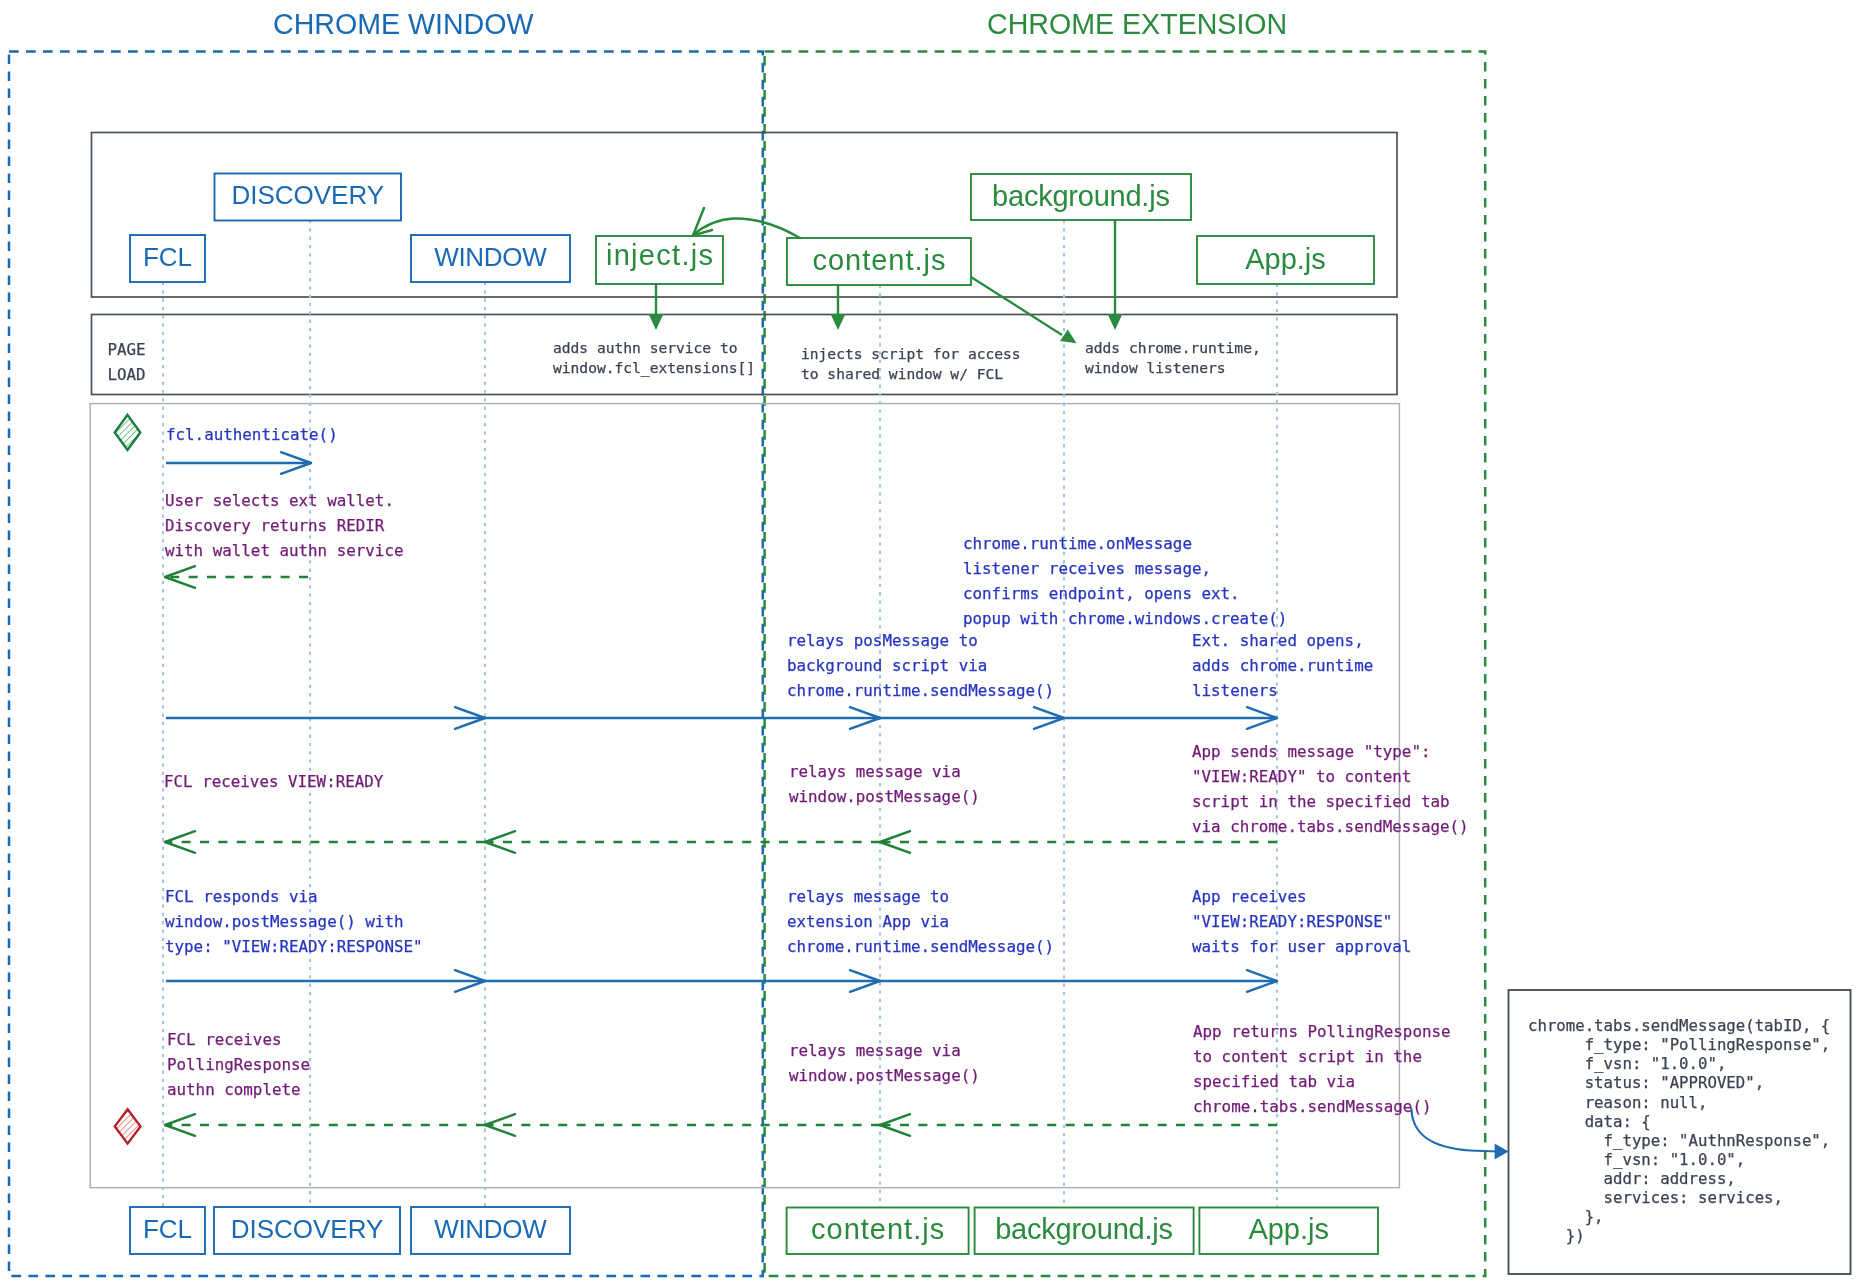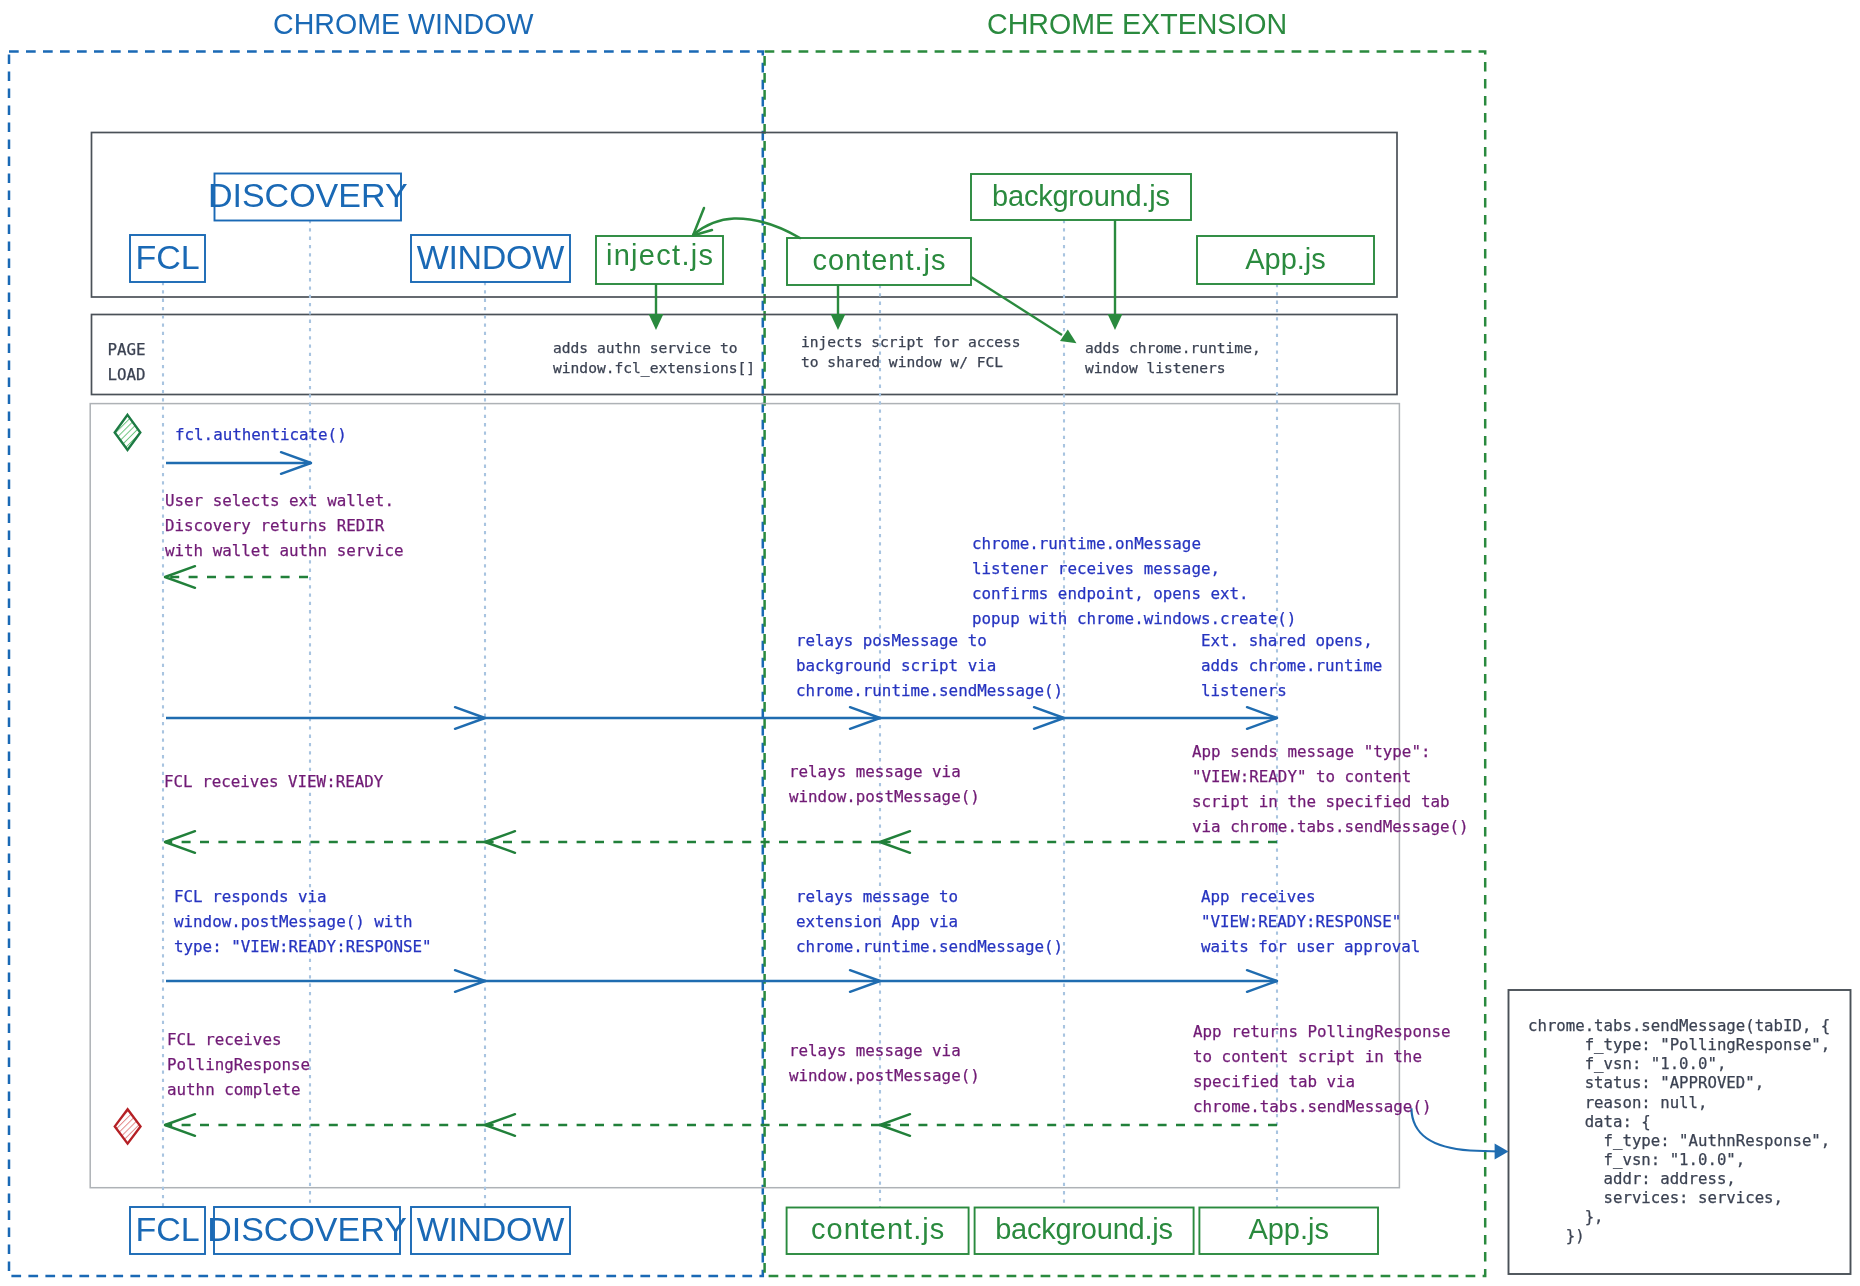--- a/index.html
+++ b/index.html
@@ -4,26 +4,26 @@
 <title>FCL Chrome Extension Sequence Diagram</title>
 <style>
   html,body{margin:0;padding:0;background:#fff;}
   body{width:1860px;height:1286px;position:relative;overflow:hidden;}
   #root{position:absolute;left:0;top:0;width:1860px;height:1286px;will-change:transform;}
   svg#g{position:absolute;left:0;top:0;width:1860px;height:1286px;}
   .t{position:absolute;white-space:pre;line-height:25px;font-size:15.85px;
      font-family:"DejaVu Sans Mono","Liberation Mono",monospace;
      -webkit-text-stroke:0.25px;}
   .small{font-size:14.6px;line-height:19.5px;}
-  .blue{color:#2634c0;margin-left:9px;}
+  .blue{color:#2634c0;}
   .green{color:#701a75;}
   .dark{color:#3b4252;}
   .code{color:#3b4252;font-size:15.7px;line-height:18.8px;}
   .boxlbl{position:absolute;display:flex;align-items:center;justify-content:center;
-     font-family:"Liberation Sans",sans-serif;font-size:34px;color:#1a69b5;
+     font-family:"Liberation Sans",sans-serif;font-size:26px;color:#1a69b5;
      padding-bottom:3px;box-sizing:border-box;}
   .hand{position:absolute;display:flex;align-items:center;justify-content:center;
      font-family:"Liberation Sans",sans-serif;font-size:29px;color:#2a8a3e;
      padding-bottom:2px;box-sizing:border-box;}
   .banner{position:absolute;white-space:pre;font-family:"Liberation Sans",sans-serif;
      font-size:28.6px;letter-spacing:0px;}
 </style>
 </head>
 <body>
 
@@ -152,21 +152,21 @@
 <rect x="1508.5" y="990" width="342" height="284" fill="#ffffff" stroke="#4a5158" stroke-width="1.9"></rect>
 <g>
         <path d="M 1411.4 1108.3 C 1412 1135 1432 1148 1470 1150.5 C 1482 1151.2 1494 1151.4 1500 1151.5" fill="none" stroke="#1f6cb0" stroke-width="2.2"></path>
         <path d="M 1494.6 1143.5 L 1508.5 1151.5 L 1494.6 1159.5 Z" fill="#1f6cb0"></path>
       </g>
 </svg>
 <div class="t dark" style="left:107.5px;top:336.5px">PAGE
 LOAD</div>
 <div class="t dark small" style="left:553px;top:338px">adds authn service to
 window.fcl_extensions[]</div>
-<div class="t dark small" style="left:801px;top:332px">injects script for access
+<div class="t dark small" style="left:801px;top:344px">injects script for access
 to shared window w/ FCL</div>
 <div class="t dark small" style="left:1085px;top:338px">adds chrome.runtime,
 window listeners</div>
 <div class="t blue" style="left:166px;top:421.5px">fcl.authenticate()</div>
 <div class="t green" style="left:165px;top:488px">User selects ext wallet.
 Discovery returns REDIR
 with wallet authn service</div>
 <div class="t blue" style="left:963px;top:531px">chrome.runtime.onMessage
 listener receives message,
 confirms endpoint, opens ext.

